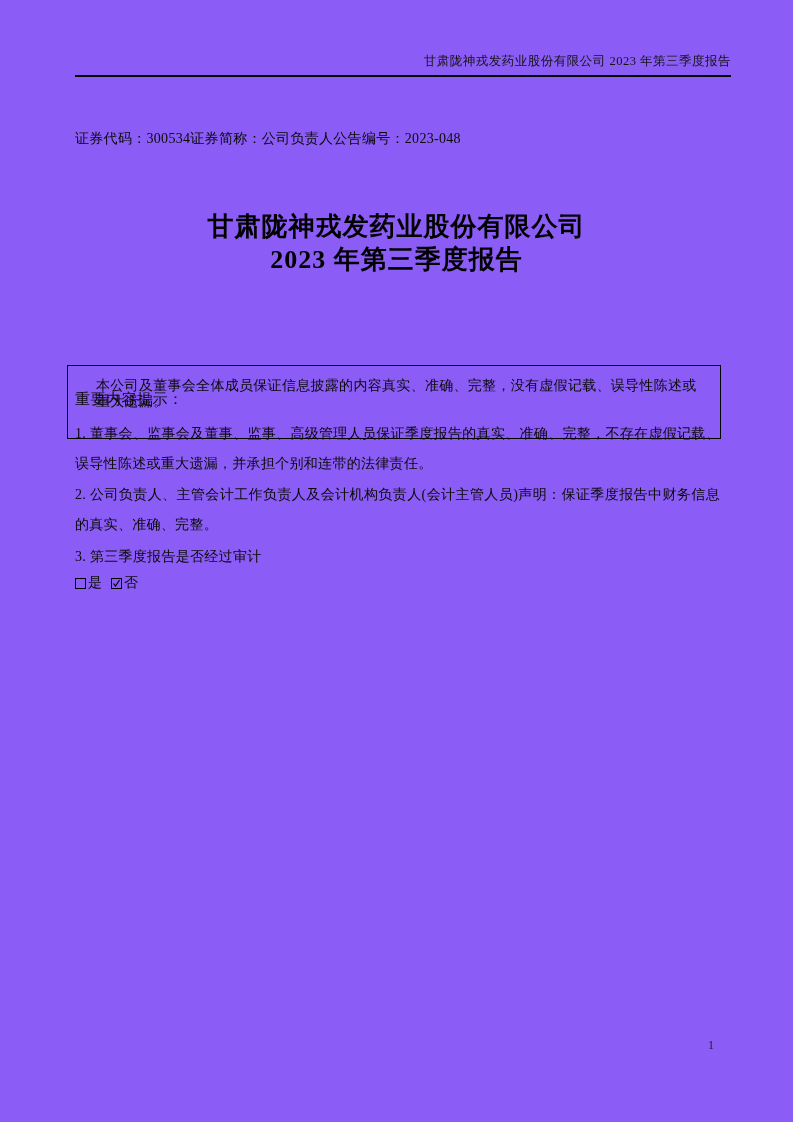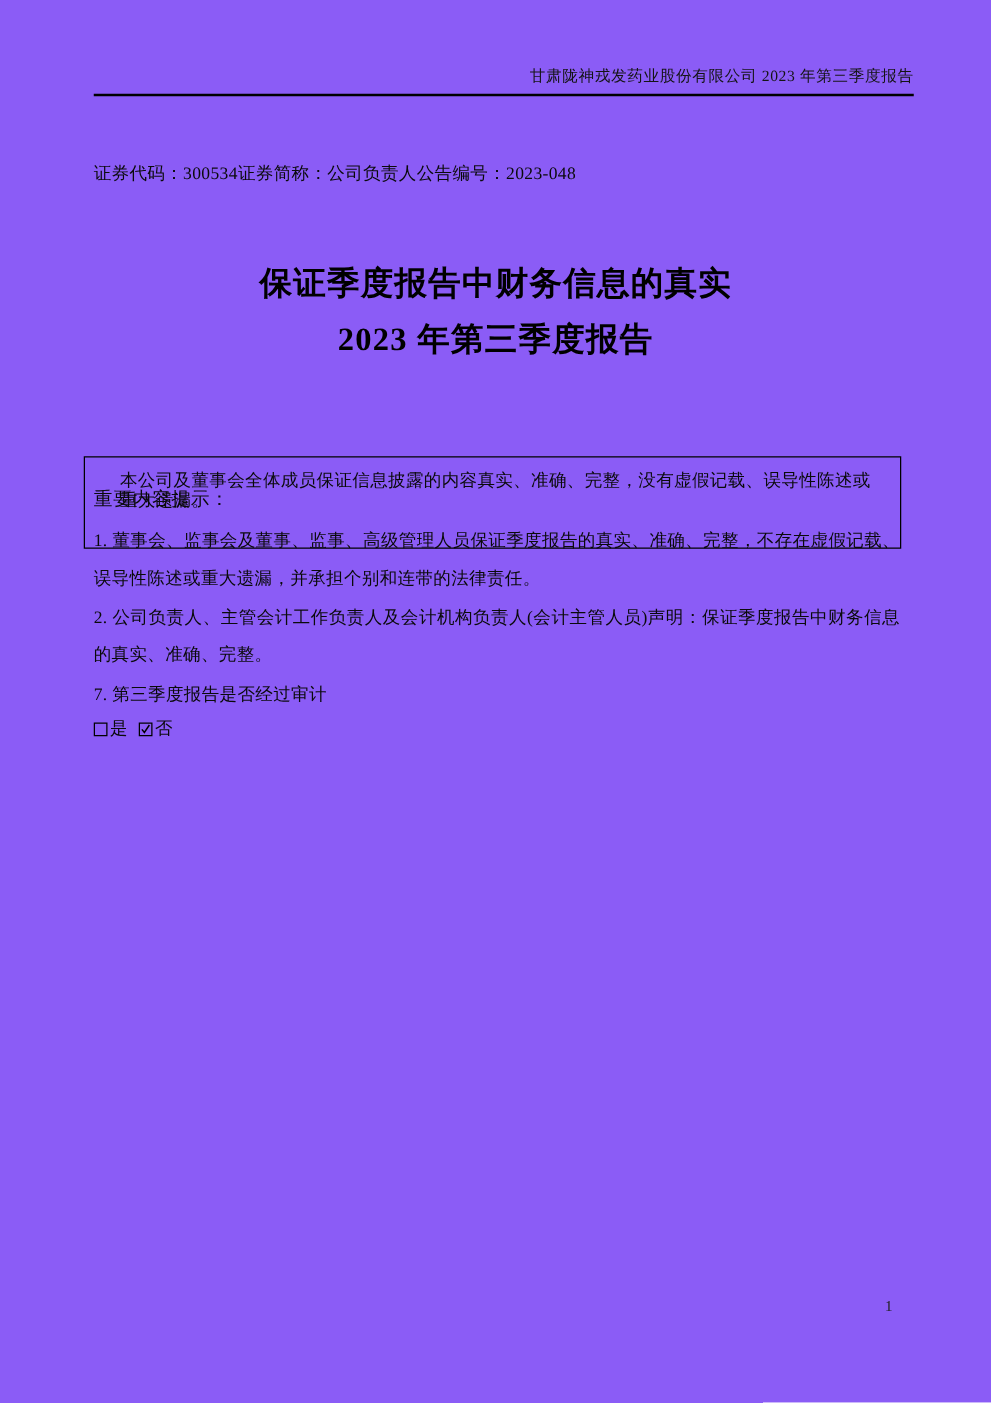--- a/index.html
+++ b/index.html
@@ -39,21 +39,21 @@
     left: 0;
     right: 0;
     top: 210px;
     text-align: center;
     font-weight: bold;
     font-size: 26px;
     line-height: 33px;
     letter-spacing: 1px;
     color: #000;
   }
-  .title-line2 { margin-top: 12px; }
+  .title-line2 { }
   .declaration-box {
     position: absolute;
     left: 67px;
     width: 654px;
     top: 333px;
     border: 1.5px solid #000;
     padding: 12px 20px 28px 28px;
     font-size: 14px;
     line-height: 16px;
     letter-spacing: 0.3px;
@@ -116,35 +116,35 @@
     <span>甘肃陇神戎发药业股份有限公司 2023 年第三季度报告</span>
   </div>
 
   <div class="info-row">
     <span>证券代码：300534</span>
     <span>证券简称：公司负责人</span>
     <span>公告编号：2023-048</span>
   </div>
 
   <div class="title-block">
-    <div class="title-line1">保证季度报告中财务信息的真实</div>
+    <div class="title-line1">甘肃陇神戎发药业股份有限公司</div>
     <div class="title-line2">2023 年第三季度报告</div>
   </div>
 
   <div class="declaration-box">
     <span>本公司及董事会全体成员保证信息披露的内容真实、准确、完整，没有虚假记载、误导性陈述或重大遗漏。</span>
   </div>
 
   <div class="notice-heading">重要内容提示：</div>
 
   <p class="para p1">1. 董事会、监事会及董事、监事、高级管理人员保证季度报告的真实、准确、完整，不存在虚假记载、误导性陈述或重大遗漏，并承担个别和连带的法律责任。</p>
 
   <p class="para p2">2. 公司负责人、主管会计工作负责人及会计机构负责人(会计主管人员)声明：保证季度报告中财务信息的真实、准确、完整。</p>
 
-  <p class="para p3">7. 第三季度报告是否经过审计</p>
+  <p class="para p3">3. 第三季度报告是否经过审计</p>
 
   <div class="checkbox-row">
     <span class="cb-group">
       <span class="checkbox"></span>
       <span>是</span>
     </span>
     <span class="cb-group">
       <span class="checkbox">
         <svg viewBox="0 0 9 9" xmlns="http://www.w3.org/2000/svg">
           <polyline points="1.5,4.5 3.5,7 7.5,1" fill="none" stroke="#000" stroke-width="1.2"></polyline>

